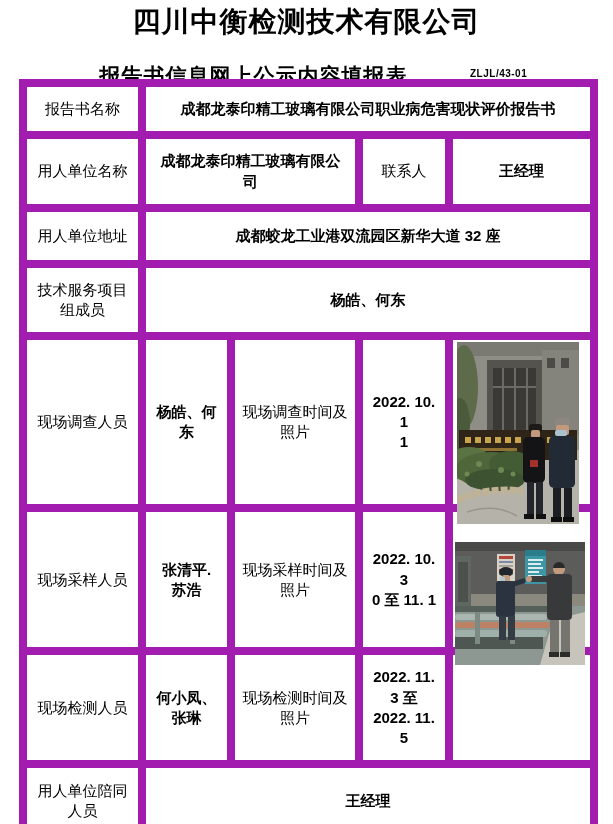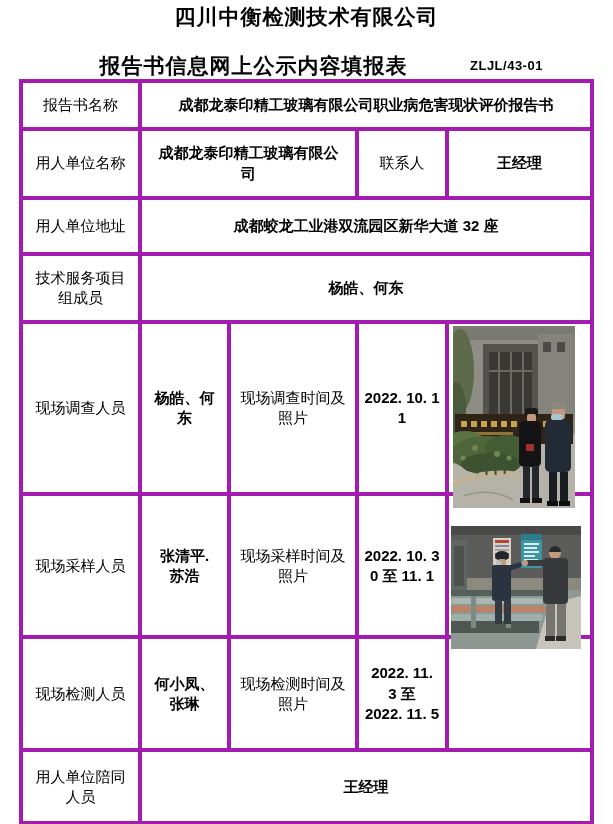--- a/index.html
+++ b/index.html
@@ -7,21 +7,21 @@
     width:613px;height:824px;
     background:#ffffff;
     font-family:"Liberation Sans","DejaVu Sans",sans-serif;
     color:#000;
     overflow:hidden;
     position:relative;
   }
   .doc-title{
     padding-top:3px;
     text-align:center;
-    font-size:21px;
+    font-size:28px;
     font-weight:bold;
     letter-spacing:1px;
   }
   .subtitle-row{
     position:relative;
     margin-top:21px;
     height:26px;
   }
   .form-title{
     position:absolute;
@@ -29,34 +29,34 @@
     text-align:center;
     font-size:21px;
     font-weight:bold;
     letter-spacing:1px;
     top:0;
   }
   .form-code{
     position:absolute;
     left:470px;
     top:6px;
-    font-size:13px;
+    font-size:10px;
     font-weight:bold;
     letter-spacing:0.5px;
   }
   table.form{
     position:absolute;
     left:19px;
     top:79px;
     width:573px;
     table-layout:fixed;
     border-collapse:collapse;
   }
   table.form td{
-    border:4px solid #a21caf;
+    border:8px solid #a21caf;
     text-align:center;
     vertical-align:middle;
     padding:12px 5px;
     font-size:15px;
     line-height:1.35;
     white-space:pre-line;
     word-break:break-all;
     overflow:visible;
     margin-top:13px;
   }

